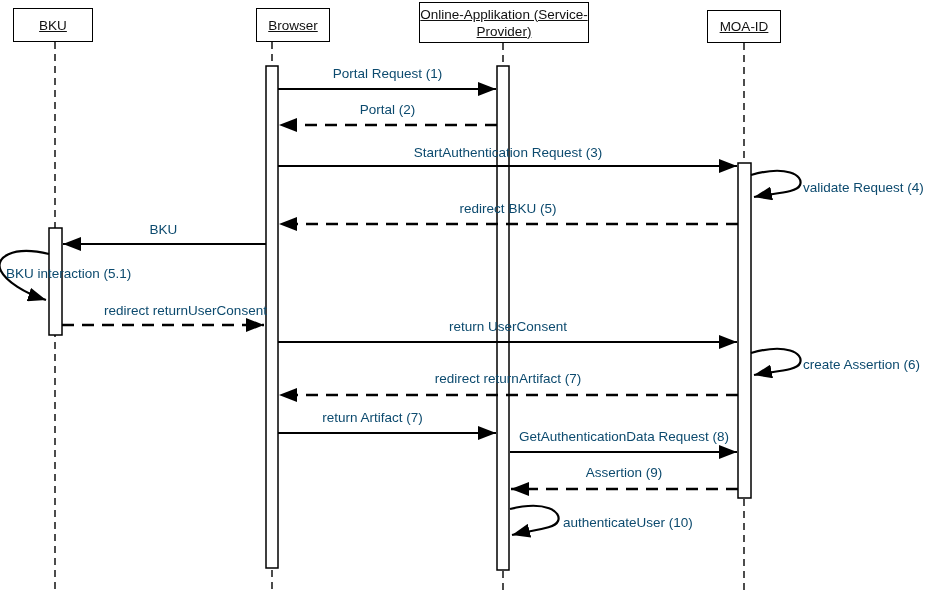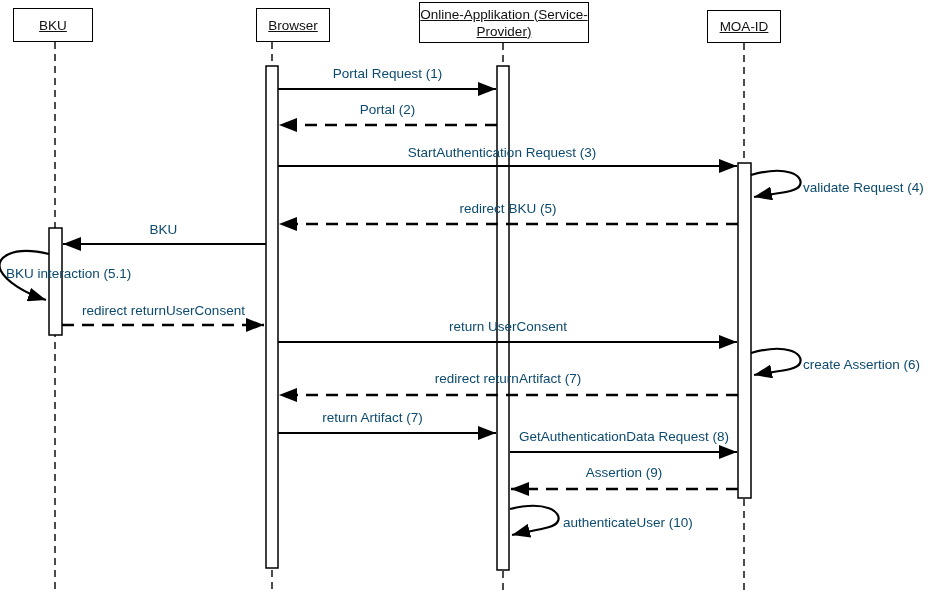--- a/index.html
+++ b/index.html
@@ -69,26 +69,26 @@
   <div class="pbox" style="left:419px; top:2px; width:170px; height:41px;">
     <span>Online-Applikation (Service-</span>
     <span>Provider)</span>
   </div>
   <div class="pbox" style="left:707px; top:10px; width:74px; height:33px;">
     <span>MOA-ID</span>
   </div>
 
   <div class="msg" style="left:278px; top:66px; width:219px;">Portal Request (1)</div>
   <div class="msg" style="left:278px; top:102px; width:219px;">Portal (2)</div>
-  <div class="msg" style="left:272px; top:145px; width:460px;">StartAuthentication Request (3)</div>
+  <div class="msg" style="left:278px; top:145px; width:460px;">StartAuthentication Request (3)</div>
   <div class="msg nw" style="left:803px; top:180px;">validate Request (4)</div>
   <div class="msg" style="left:278px; top:201px; width:460px;">redirect BKU (5)</div>
   <div class="msg" style="left:62px; top:222px; width:203px;">BKU</div>
   <div class="msg nw" style="left:6px; top:266px;">BKU interaction (5.1)</div>
-  <div class="msg" style="left:62px; top:303px; width:203px;">redirect returnUserConsent</div>
+  <div class="msg" style="left:62px; top:303px; width:203px;padding-left:22px;">redirect returnUserConsent</div>
   <div class="msg" style="left:278px; top:319px; width:460px;">return UserConsent</div>
   <div class="msg nw" style="left:803px; top:357px;">create Assertion (6)</div>
   <div class="msg" style="left:278px; top:371px; width:460px;text-align:center;">redirect returnArtifact (7)</div>
   <div class="msg" style="left:278px; top:410px; width:189px;">return Artifact (7)</div>
   <div class="msg" style="left:510px; top:429px; width:228px;">GetAuthenticationData Request (8)</div>
   <div class="msg" style="left:510px; top:465px; width:228px;">Assertion (9)</div>
   <div class="msg nw" style="left:563px; top:515px;">authenticateUser (10)</div>
 
 </div>
 

